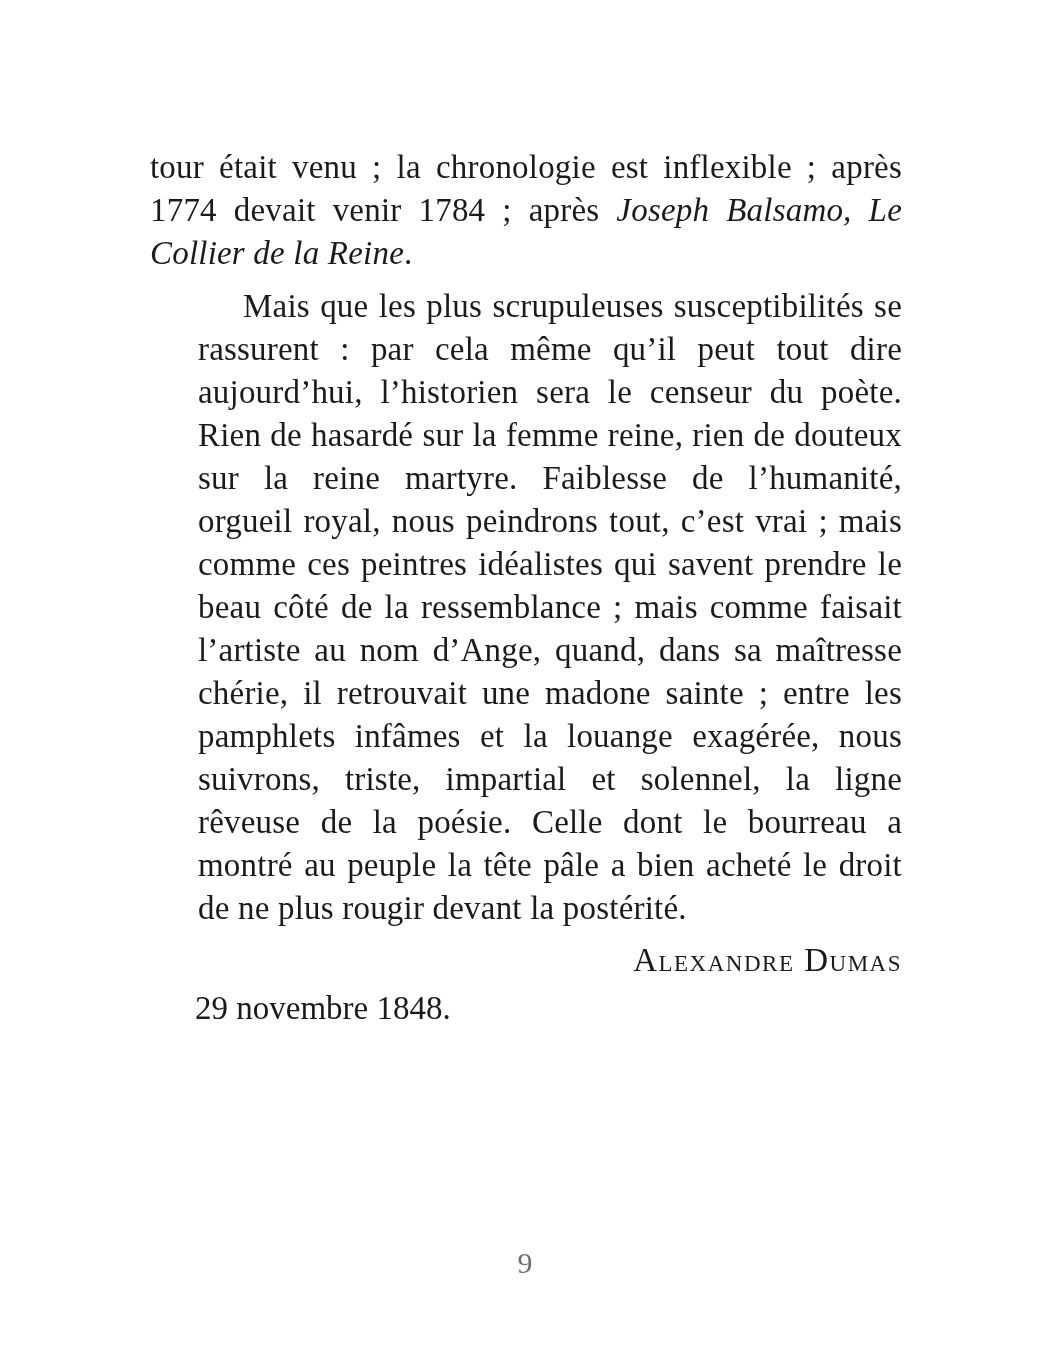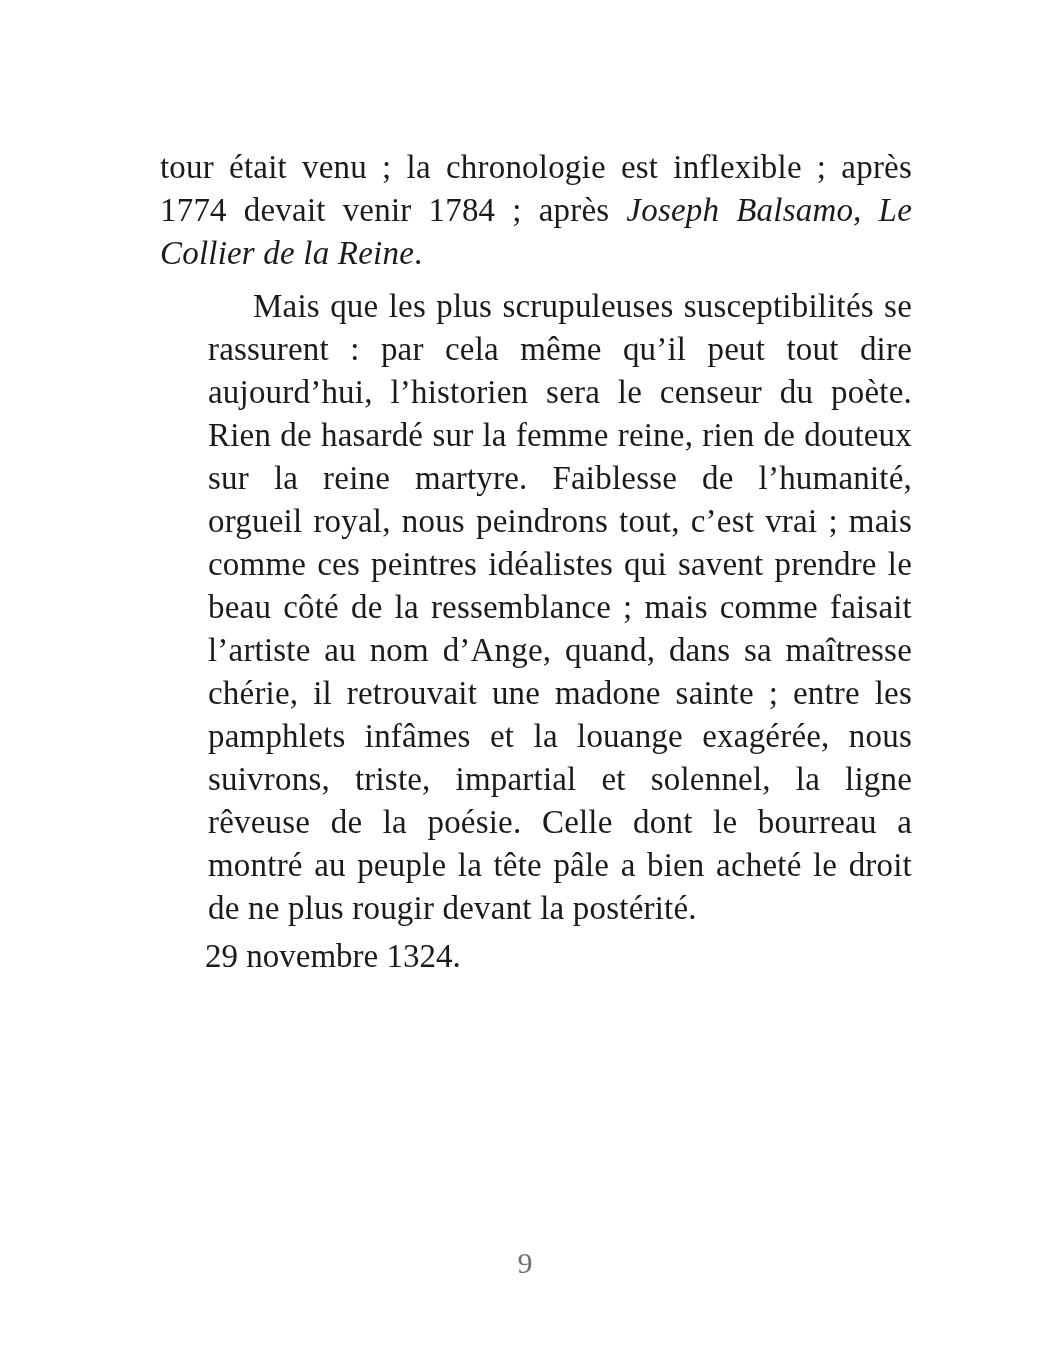--- a/index.html
+++ b/index.html
@@ -11,21 +11,21 @@
     position: relative;
     width: 1050px;
     height: 1350px;
     background: #ffffff;
     overflow: hidden;
     font-family: "Liberation Serif", "DejaVu Serif", serif;
     color: #1b1b1b;
   }
   .text-block {
     position: absolute;
-    left: 160px;
+    left: 150px;
     top: 146px;
     width: 752px;
   }
   .para {
     margin: 0;
     font-size: 33px;
     line-height: 43px;
     text-align: justify;
     letter-spacing: 0.2px;
   }
@@ -67,16 +67,17 @@
     color: #6f6f6f;
   }
 </style>
 </head>
 <body>
 
 <div class="page">
   <div class="text-block">
     <p class="para"><span>tour était venu&nbsp;; la chronologie est inflexible&nbsp;; après 1774 devait venir 1784&nbsp;; après </span><span class="italic">Joseph Balsamo, Le Collier de la Reine</span><span>.</span></p>
     <p class="para indent">Mais que les plus scrupuleuses susceptibilités se rassurent&nbsp;: par cela même qu’il peut tout dire aujourd’hui, l’historien sera le censeur du poète. Rien de hasardé sur la femme reine, rien de douteux sur la reine martyre. Faiblesse de l’humanité, orgueil royal, nous peindrons tout, c’est vrai&nbsp;; mais comme ces peintres idéalistes qui savent prendre le beau côté de la ressemblance&nbsp;; mais comme faisait l’artiste au nom d’Ange, quand, dans sa maîtresse chérie, il retrouvait une madone sainte&nbsp;; entre les pamphlets infâmes et la louange exagérée, nous suivrons, triste, impartial et solennel, la ligne rêveuse de la poésie. Celle dont le bourreau a montré au peuple la tête pâle a bien acheté le droit de ne plus rougir devant la postérité.</p>
-    <p class="date-line">29 novembre 1324.</p>
+    <p class="signature-line"><span class="signature">Alexandre Dumas</span></p>
+    <p class="date-line">29 novembre 1848.</p>
   </div>
   <div class="page-number">9</div>
 </div>
 
 </body></html>

